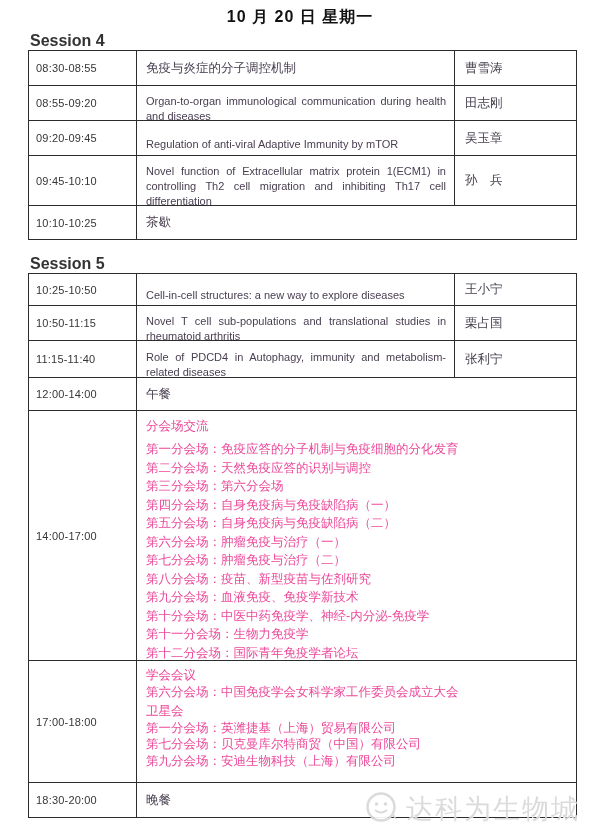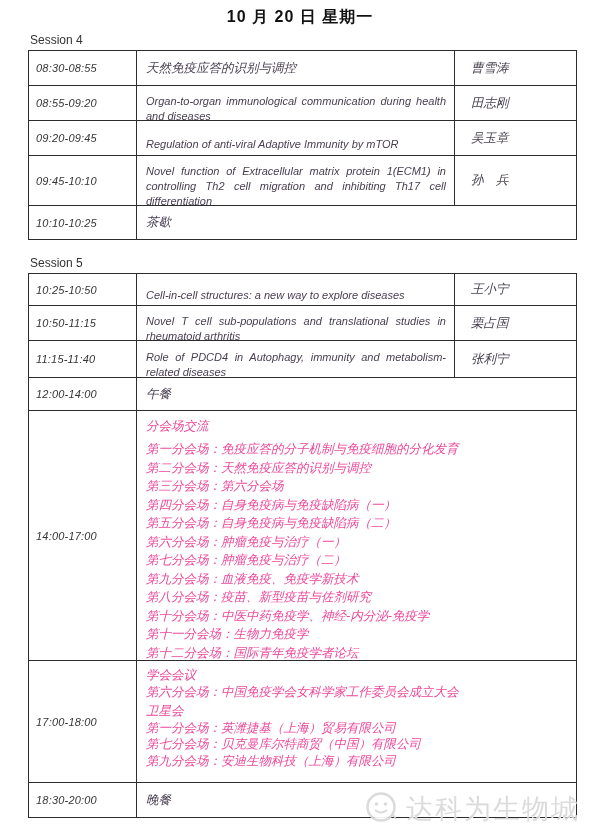--- a/index.html
+++ b/index.html
@@ -16,31 +16,31 @@
     text-align: center;
     font-size: 16px;
     font-weight: bold;
     color: #111;
     letter-spacing: 1px;
     height: 20px;
     line-height: 20px;
   }
   .session-label {
     margin: 7px 0 3px 30px;
-    font-size: 12px;
+    font-size: 16px;
     color: #333;
     height: 13px;
     line-height: 13px;
+    font-weight: bold;
   }
   .session-label.second { margin-top: 17px; }
   .tbl {
     margin-left: 28px;
     width: 549px;
     border: 1.5px solid #2c2c2c;
-    font-style: italic;
   }
   .row {
     display: flex;
     border-bottom: 1.5px solid #2c2c2c;
     overflow: hidden;
   }
   .row:last-child { border-bottom: none; }
   .cell-time {
     width: 108px;
     flex: 0 0 108px;
@@ -67,21 +67,21 @@
     text-align: justify;
     text-align-last: left;
     margin-top: 12px;
   }
   .cell-name {
     width: 122px;
     flex: 0 0 122px;
     border-left: 1.5px solid #2c2c2c;
     display: flex;
     align-items: center;
-    padding-left: 16px;
+    padding-left: 10px;
     font-size: 12.5px;
     color: #453e4c;
   }
   .block-cell {
     flex: 1 1 auto;
     padding: 6px 8px 2px 9px;
     color: #ec4899;
     font-size: 12.5px;
   }
   .block-cell .hdr { line-height: 18px; margin-bottom: 5px; }
@@ -110,21 +110,21 @@
 <body>
 
 <div class="page-title">10 月 20 日  星期一</div>
 
 <div class="session-label">Session 4</div>
 
 <div class="tbl">
   <div class="row" style="height:35px">
     <div class="cell-time">08:30-08:55</div>
     <div class="cell-topic">
-        <div class="inner topic-zh">天然免疫应答的识别与调控</div>
+        <div class="inner topic-zh">免疫与炎症的分子调控机制</div>
       </div>
     <div class="cell-name">曹雪涛</div>
   </div>
   <div class="row" style="height:35px">
     <div class="cell-time">08:55-09:20</div>
     <div class="cell-topic">
         <div class="inner topic-en">Organ-to-organ immunological communication during health and diseases</div>
       </div>
     <div class="cell-name">田志刚</div>
   </div>
@@ -184,22 +184,22 @@
     <div class="cell-time">14:00-17:00</div>
     <div class="block-cell">
       <div class="hdr">分会场交流</div>
       <div class="ln">第一分会场：免疫应答的分子机制与免疫细胞的分化发育</div>
       <div class="ln">第二分会场：天然免疫应答的识别与调控</div>
       <div class="ln">第三分会场：第六分会场</div>
       <div class="ln">第四分会场：自身免疫病与免疫缺陷病（一）</div>
       <div class="ln">第五分会场：自身免疫病与免疫缺陷病（二）</div>
       <div class="ln">第六分会场：肿瘤免疫与治疗（一）</div>
       <div class="ln">第七分会场：肿瘤免疫与治疗（二）</div>
+      <div class="ln">第八分会场：疫苗、新型疫苗与佐剂研究</div>
       <div class="ln">第九分会场：血液免疫、免疫学新技术</div>
-      <div class="ln">第八分会场：疫苗、新型疫苗与佐剂研究</div>
       <div class="ln">第十分会场：中医中药免疫学、神经-内分泌-免疫学</div>
       <div class="ln">第十一分会场：生物力免疫学</div>
       <div class="ln">第十二分会场：国际青年免疫学者论坛</div>
     </div>
   </div>
   <div class="row" style="height:122px">
     <div class="cell-time">17:00-18:00</div>
     <div class="block-cell evening-cell">
       <div class="hdr">学会会议</div>
       <div class="ln gap">第六分会场：中国免疫学会女科学家工作委员会成立大会</div>

